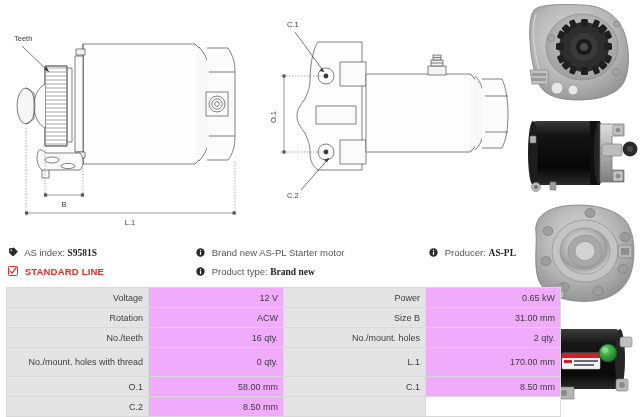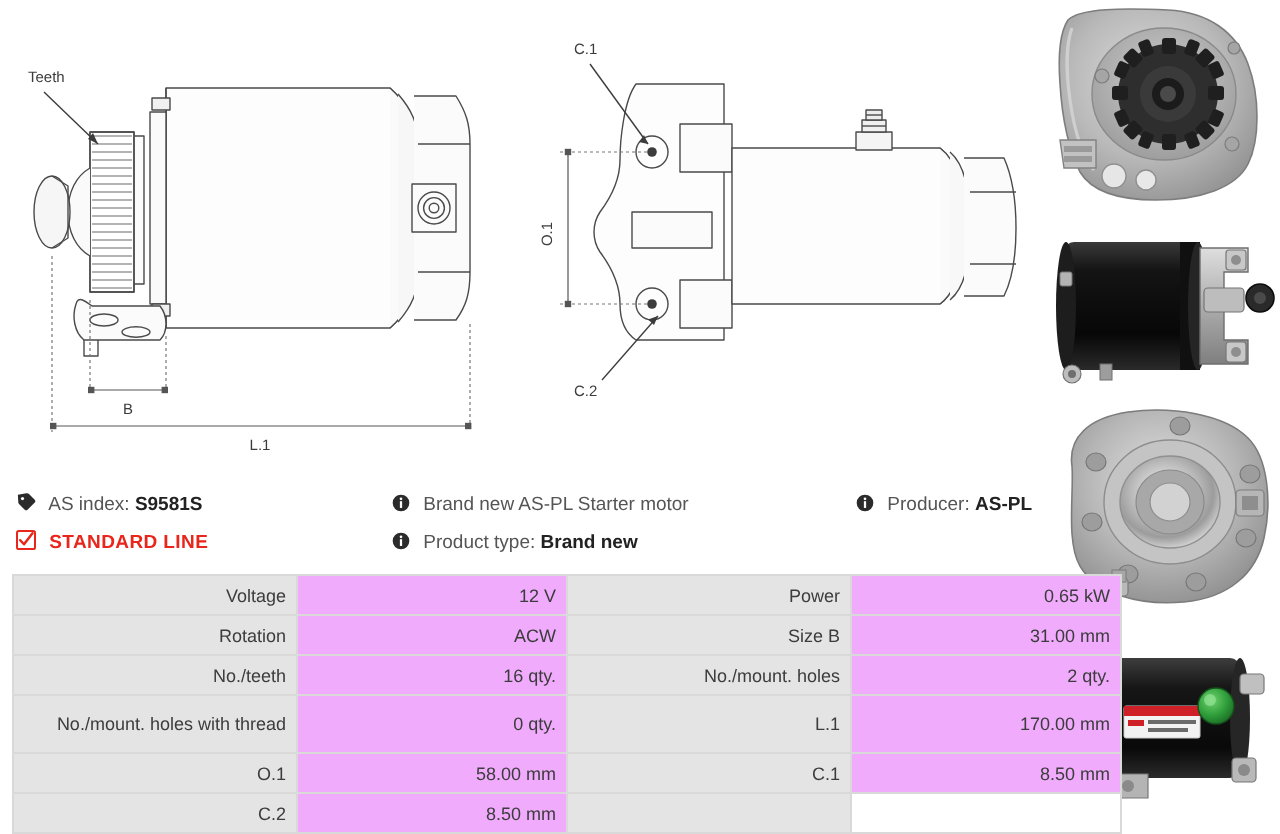--- a/index.html
+++ b/index.html
@@ -28,21 +28,21 @@
 
   
   .info{position:absolute;left:0;top:240px;width:520px;height:45px;}
   .info-row{position:absolute;height:17px;line-height:17px;font-size:9.5px;white-space:nowrap;}
   .r1{top:4px;}
   .r2{top:23px;}
   .c-left{left:8px;}
   .c-mid{left:196px;}
   .c-right{right:4px;text-align:center;}
   .info-row .lbl{color:#555;}
-  .info-row .val{font-weight:bold;color:#222;}
+  .info-row .val{font-weight:bold;color:#222;font-family:Liberation Serif, serif;}
   .std-line{color:#e8261b;font-weight:bold;letter-spacing:.2px;}
 
   
   .ic{display:inline-block;vertical-align:-1px;margin-right:4px;}
   .ic svg{display:block;}
 
   
   .logo{position:absolute;right:4px;top:20px;width:44px;height:24px;margin-top:40px;}
 
   

